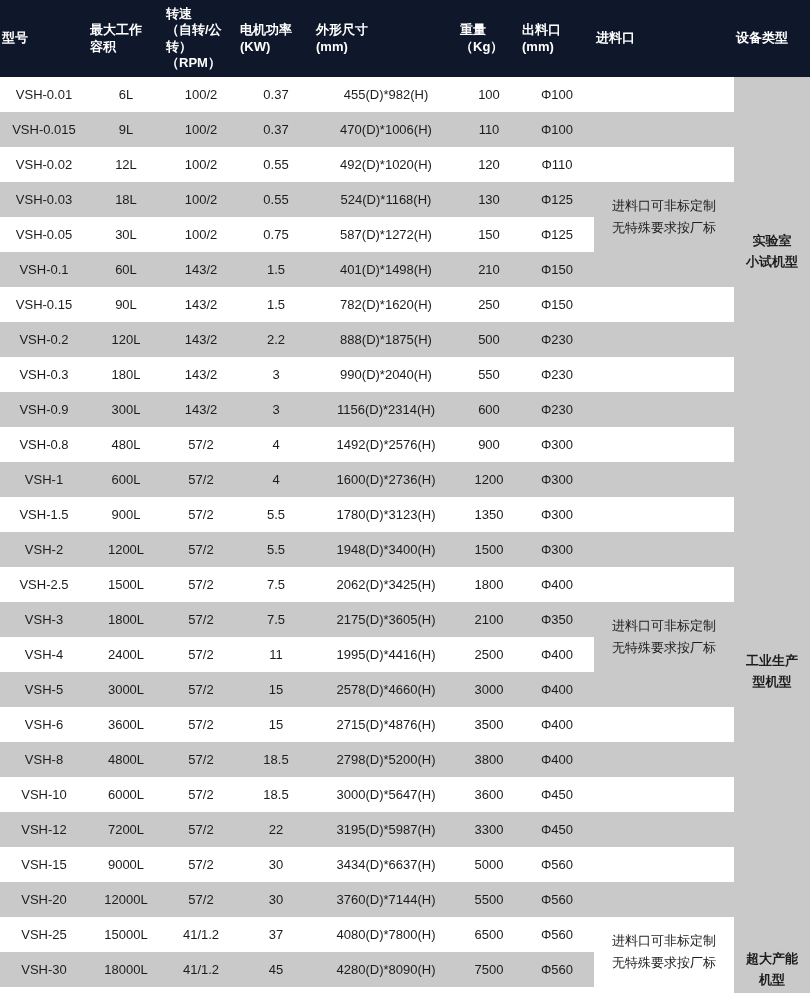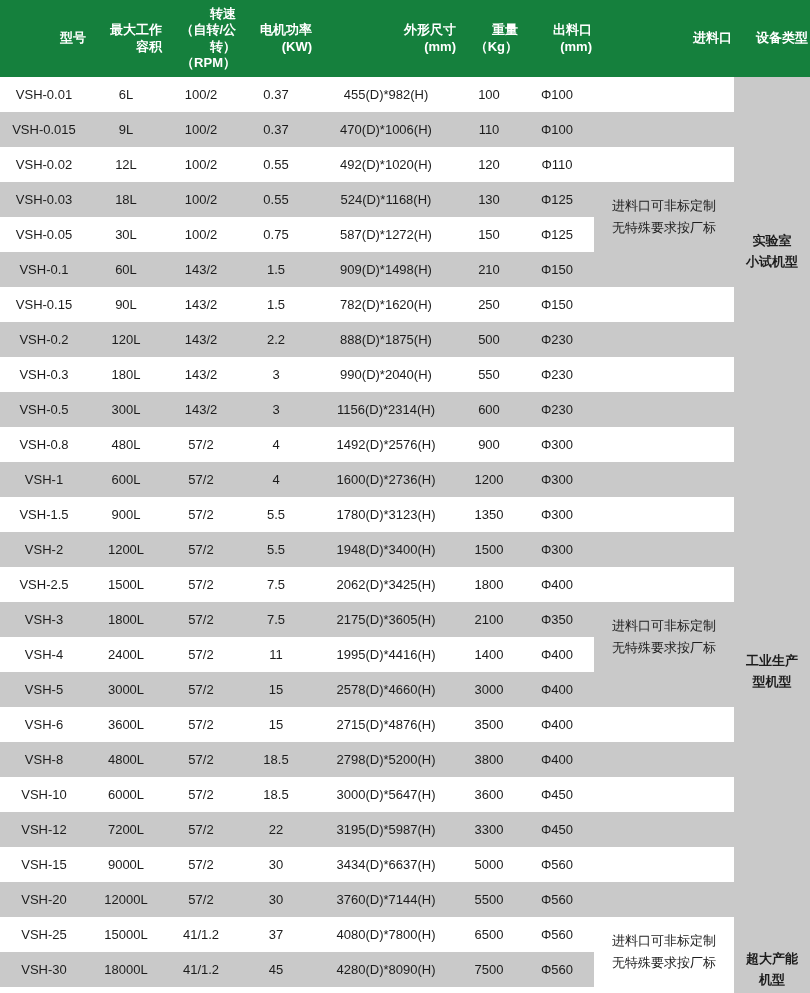--- a/index.html
+++ b/index.html
@@ -12,25 +12,25 @@
     width: 810px;
     height: 993px;
     overflow: hidden;
   }
   table.spec-table {
     border-collapse: collapse;
     width: 810px;
     table-layout: fixed;
   }
   table.spec-table th {
-    background: #15803d;
+    background: #0f172a;
     color: #ffffff;
     font-size: 13px;
     font-weight: bold;
-    text-align: right;
+    text-align: left;
     vertical-align: middle;
     padding: 6px 2px;
     line-height: 1.25;
     border: none;
   }
   table.spec-table td {
     font-size: 13px;
     color: #1c1c1c;
     text-align: center;
     vertical-align: middle;
@@ -176,21 +176,21 @@
         <td>0.75</td>
         <td>587(D)*1272(H)</td>
         <td>150</td>
         <td>Φ125</td>
       </tr>
       <tr class="row-dark">
         <td>VSH-0.1</td>
         <td>60L</td>
         <td>143/2</td>
         <td>1.5</td>
-        <td>909(D)*1498(H)</td>
+        <td>401(D)*1498(H)</td>
         <td>210</td>
         <td>Φ150</td>
         <td>&nbsp;</td>
       </tr>
       <tr class="row-light">
         <td>VSH-0.15</td>
         <td>90L</td>
         <td>143/2</td>
         <td>1.5</td>
         <td>782(D)*1620(H)</td>
@@ -212,21 +212,21 @@
         <td>VSH-0.3</td>
         <td>180L</td>
         <td>143/2</td>
         <td>3</td>
         <td>990(D)*2040(H)</td>
         <td>550</td>
         <td>Φ230</td>
         <td>&nbsp;</td>
       </tr>
       <tr class="row-dark">
-        <td>VSH-0.5</td>
+        <td>VSH-0.9</td>
         <td>300L</td>
         <td>143/2</td>
         <td>3</td>
         <td>1156(D)*2314(H)</td>
         <td>600</td>
         <td>Φ230</td>
         <td>&nbsp;</td>
       </tr>
       <tr class="row-light">
         <td>VSH-0.8</td>
@@ -294,21 +294,21 @@
           <div>进料口可非标定制</div>
           <div>无特殊要求按厂标</div>
         </td>
       </tr>
       <tr class="row-light">
         <td>VSH-4</td>
         <td>2400L</td>
         <td>57/2</td>
         <td>11</td>
         <td>1995(D)*4416(H)</td>
-        <td>1400</td>
+        <td>2500</td>
         <td>Φ400</td>
       </tr>
       <tr class="row-dark">
         <td>VSH-5</td>
         <td>3000L</td>
         <td>57/2</td>
         <td>15</td>
         <td>2578(D)*4660(H)</td>
         <td>3000</td>
         <td>Φ400</td>

